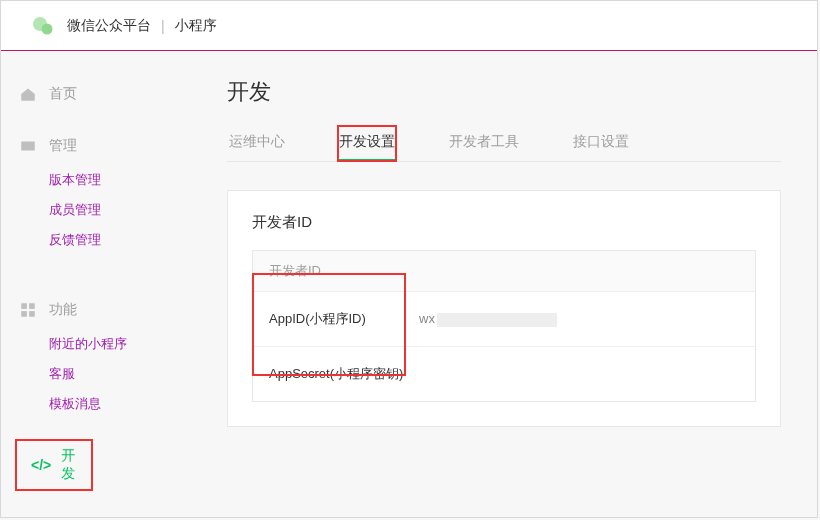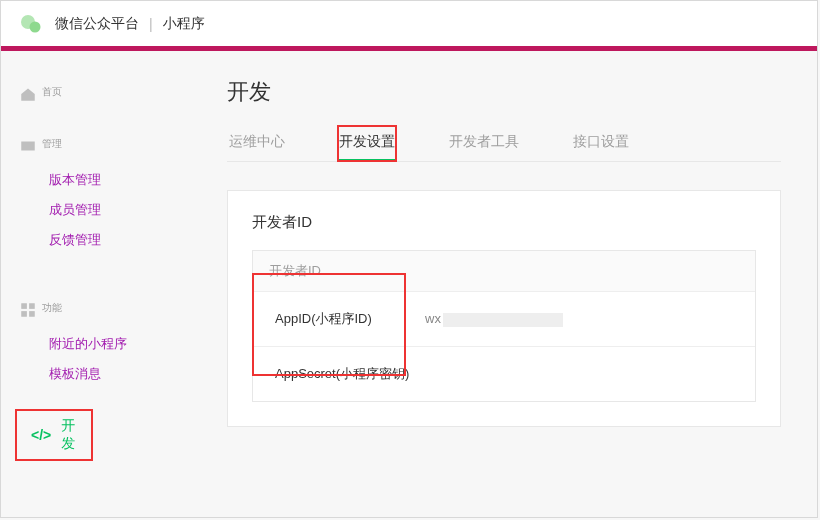--- a/index.html
+++ b/index.html
@@ -1,39 +1,39 @@
 <!DOCTYPE html>
 <html><head>
 <meta charset="utf-8">
 <style>
 *{box-sizing:border-box;margin:0;padding:0;font-family:"Microsoft YaHei","PingFang SC",sans-serif}
 body{width:820px;height:520px;overflow:hidden;background:#f7f7f7}
 .frame{width:818px;height:518px;border:1px solid #d8d8d8;background:#f7f7f7}
-.topbar{height:50px;background:#fff;display:flex;align-items:center;padding:0 18px;border-bottom:5px solid #be185d}
+.topbar{height:50px;background:#fff;display:flex;align-items:center;padding:0 30px;border-bottom:1px solid #be185d}
 .logo-bubble{width:24px;height:24px;margin-right:12px}
 .brand{font-size:14px;color:#333;display:flex;align-items:center;gap:10px}
 .brand .sep{color:#bbb}
 .body{display:flex;height:calc(100% - 50px)}
 .sidebar{width:190px;background:#f7f7f7;padding-top:28px}
-.nav-group-title{display:flex;align-items:flex-start;gap:5px;padding:6px 18px;color:#9e9e9e;font-size:10px}
+.nav-group-title{display:flex;align-items:flex-start;gap:12px;padding:6px 18px;color:#9e9e9e;font-size:14px}
 .nav-group-title .icon{width:18px;height:18px;display:flex;align-items:center;justify-content:center}
 .nav-sub{padding:4px 0 18px 48px}
 .nav-sub div{font-size:13px;color:#a21caf;padding:6px 0;cursor:pointer}
 .nav-dev{display:flex;align-items:center;gap:10px;padding:6px 14px;margin:2px 14px;color:#07c160;font-size:14px;border:2px solid #e33;width:78px}
 .main{flex:1;padding:26px 36px 0 36px;overflow:hidden}
 h1.page-title{font-size:22px;font-weight:400;color:#333;margin-bottom:18px}
 .tabs{display:flex;gap:50px;border-bottom:1px solid #e7e7e7;font-size:14px;color:#9e9e9e;margin-bottom:28px}
 .tab{padding:8px 2px;cursor:pointer}
 .tab.active{color:#333;border-bottom:3px solid #07c160;margin-bottom:-1px}
 .tab.active.boxed{outline:2px solid #e33;outline-offset:-2px}
 .card{background:#fff;border:1px solid #e7e7e7;padding:22px 24px 0 24px;margin-bottom:28px}
 .card-title{font-size:15px;color:#333;margin-bottom:18px}
 .inner-table{border:1px solid #e7e7e7}
 .inner-head{background:#fafafa;color:#9e9e9e;font-size:13px;padding:11px 16px;border-bottom:1px solid #eee}
-.row{display:flex;align-items:center;padding:18px 22px;font-size:13px;color:#333}
+.row{display:flex;align-items:center;padding:18px 16px;font-size:13px;color:#333}
 .row+.row{border-top:1px solid #eee}
 .row .label{width:150px}
 .row .val{color:#888}
 .row .mask{display:inline-block;width:120px;height:14px;background:#eee;margin-left:2px;vertical-align:middle}
 .redbox{position:absolute;border:2px solid #e33;pointer-events:none}
 .rel{position:relative}
 </style>
 </head>
 <body>
 
@@ -83,20 +83,21 @@
               <rect x="2" y="2" width="5" height="5" fill="#bfbfbf"></rect>
               <rect x="9" y="2" width="5" height="5" fill="#bfbfbf"></rect>
               <rect x="2" y="9" width="5" height="5" fill="#bfbfbf"></rect>
               <rect x="9" y="9" width="5" height="5" fill="#bfbfbf"></rect>
             </svg>
           </span>
         <span>功能</span>
       </div>
       <div class="nav-sub">
         <div>附近的小程序</div>
+        <div>客服</div>
         <div>模板消息</div>
       </div>
       <div class="nav-dev">
         <span style="color:#07c160;font-weight:bold">&lt;/&gt;</span>
         <span>开发</span>
       </div>
     </div>
 
     <div class="main">
       <h1 class="page-title">开发</h1>

